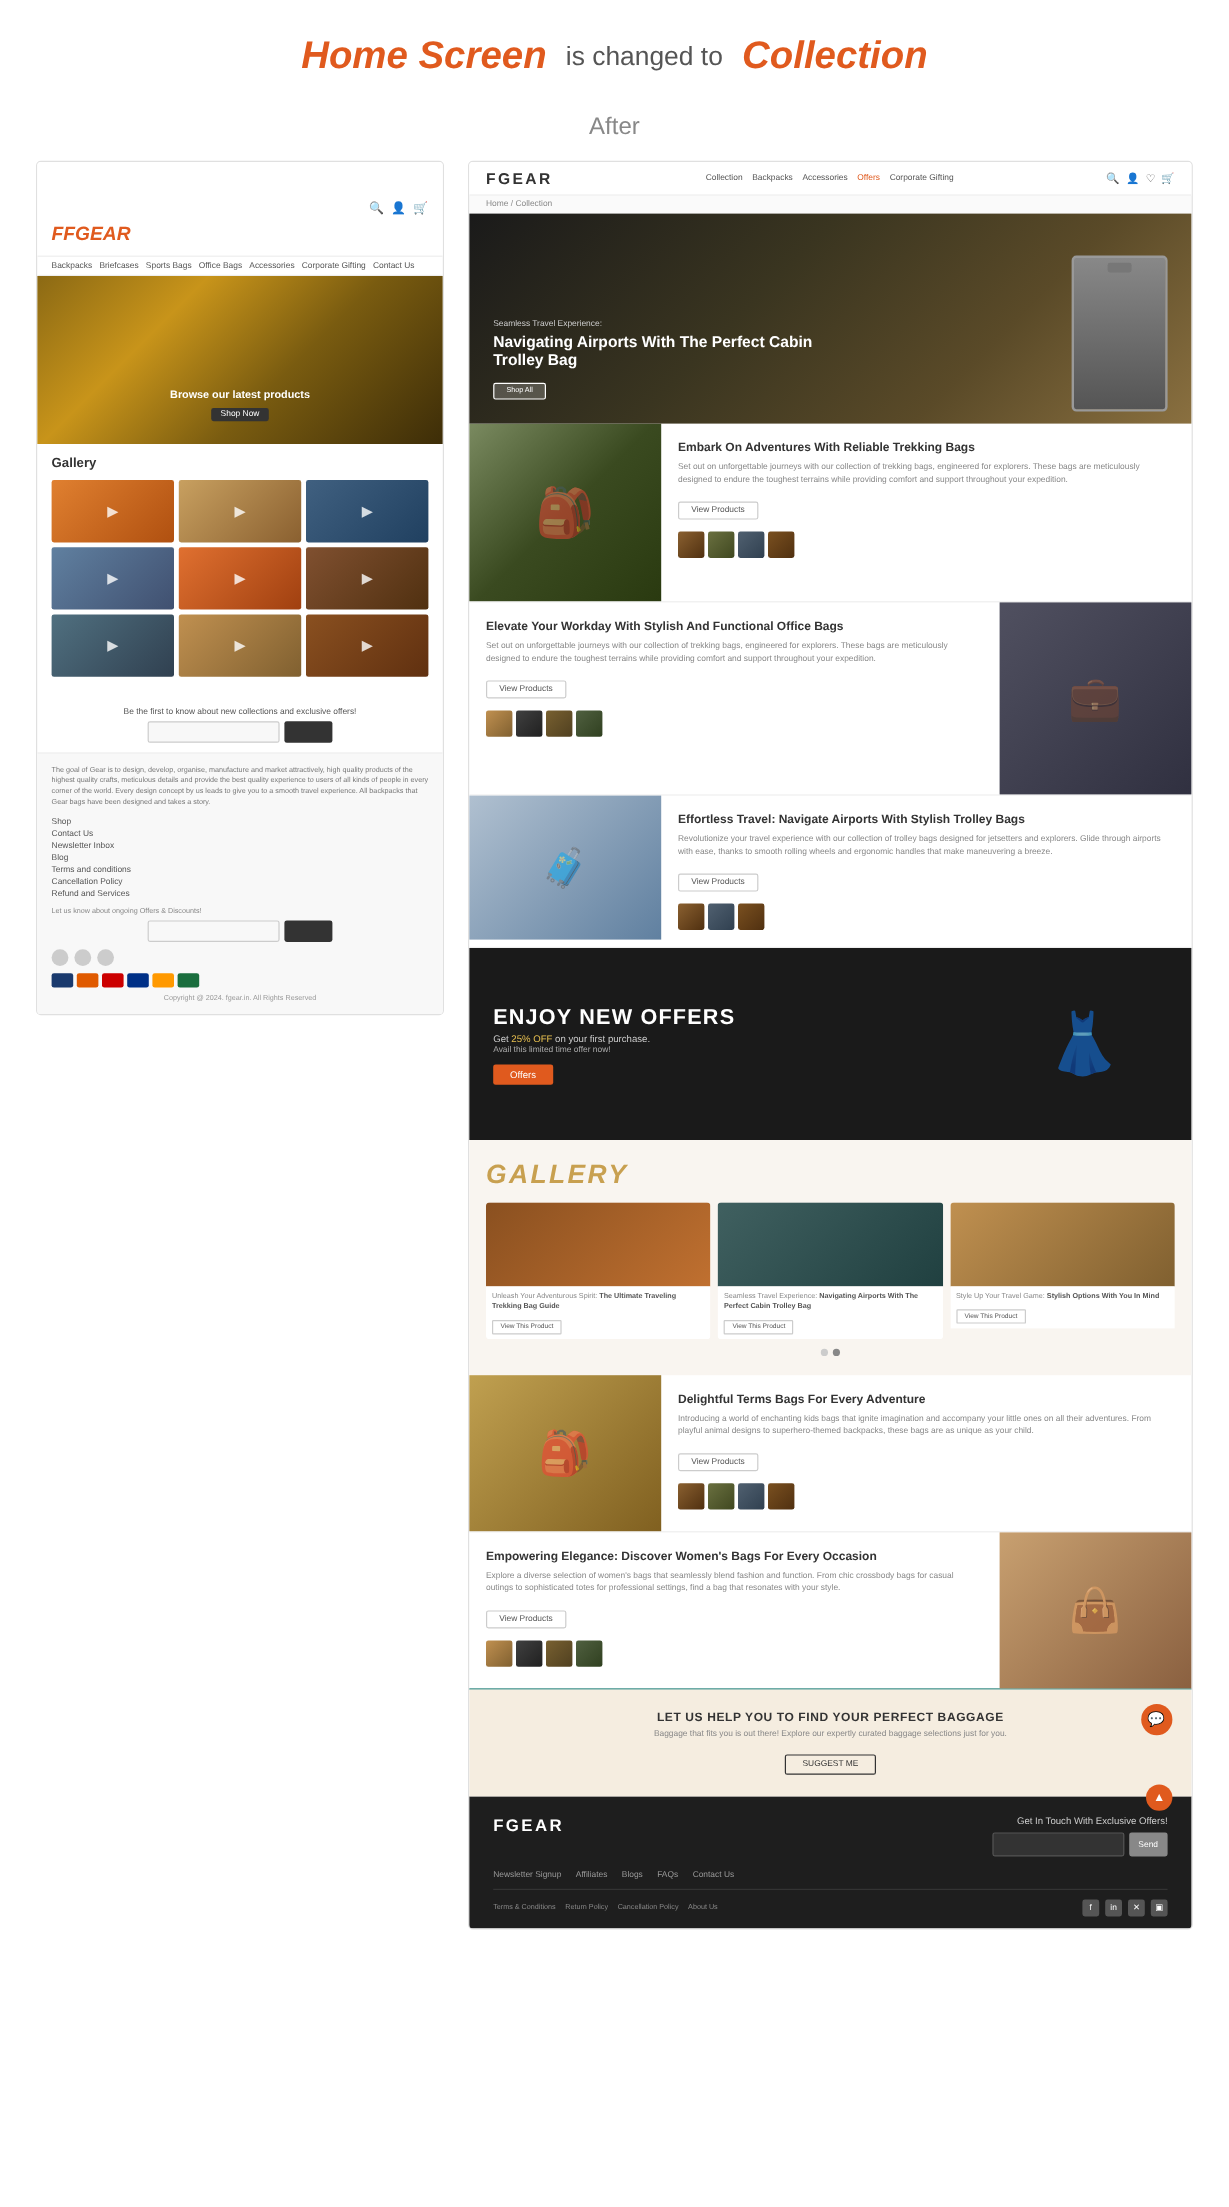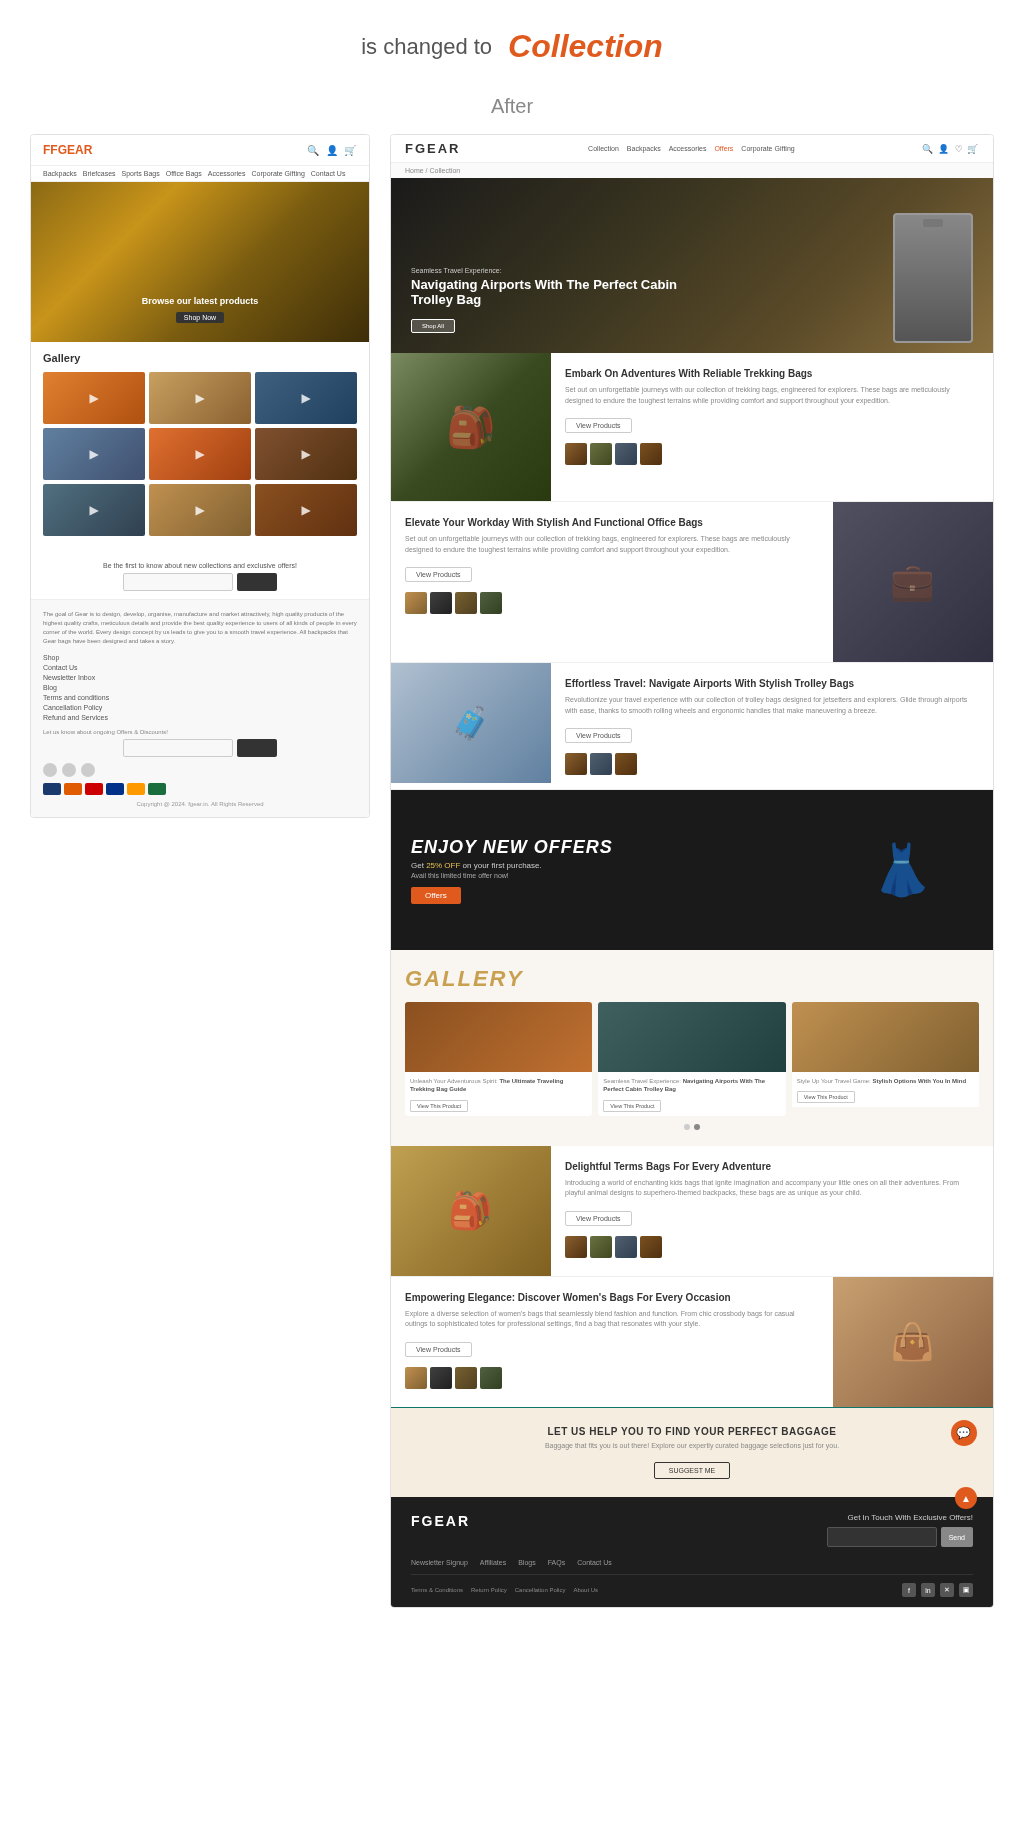--- a/index.html
+++ b/index.html
@@ -71,23 +71,25 @@
     
     .fgear-nav {
       background: #fff;
       padding: 8px 12px;
       display: flex;
       align-items: center;
       justify-content: space-between;
       border-bottom: 1px solid #eee;
     }
     .fgear-logo {
-      font-size: 12px;
+      font-size: 16px;
       font-weight: 900;
       color: #2a6496;
+      font-style: italic;
+      margin-top: 44px;
     }
     .fgear-logo span { color: #e05a1e; }
     .nav-icons {
       display: flex;
       gap: 6px;
       font-size: 10px;
       color: #555;
     }
     .nav-links {
       display: flex;
@@ -95,21 +97,21 @@
       font-size: 7px;
       color: #555;
       padding: 4px 12px;
       border-bottom: 1px solid #eee;
       flex-wrap: wrap;
     }
 
     
     .hero-before {
       width: 100%;
-      height: 160px;
+      height: 140px;
       background: linear-gradient(135deg, #8B6914 0%, #c8941a 30%, #7a5c10 60%, #3d2d08 100%);
       position: relative;
       display: flex;
       align-items: flex-end;
       justify-content: center;
       padding-bottom: 18px;
     }
     .hero-before-text {
       text-align: center;
       color: #fff;
@@ -451,21 +453,20 @@
       padding: 20px;
       display: flex;
       align-items: center;
       justify-content: space-between;
     }
     .offer-left {}
     .offer-title {
       font-size: 18px;
       font-weight: 900;
       letter-spacing: 1px;
-      font-style: italic;
     }
     .offer-subtitle {
       font-size: 8px;
       color: #ccc;
       margin-top: 3px;
     }
     .offer-highlight {
       color: #e8c050;
     }
     .offer-btn {
@@ -709,20 +710,21 @@
 
     .trolley-section {
       display: flex;
       border-bottom: 1px solid #eee;
     }
   </style>
 </head>
 <body>
 
 <div class="header">
+  <span class="header-title-before">Home Screen</span>
   <span class="header-changed">is changed to</span>
   <span class="header-title-after">Collection</span>
 </div>
 
 <div class="ba-labels">
   <span class="ba-label">After</span>
 </div>
 
 <div class="comparison">
 

